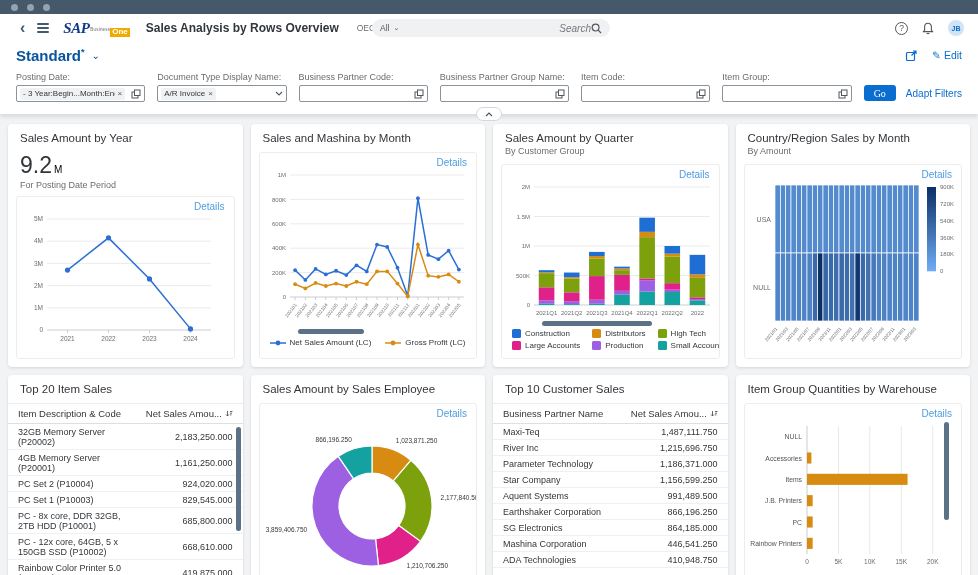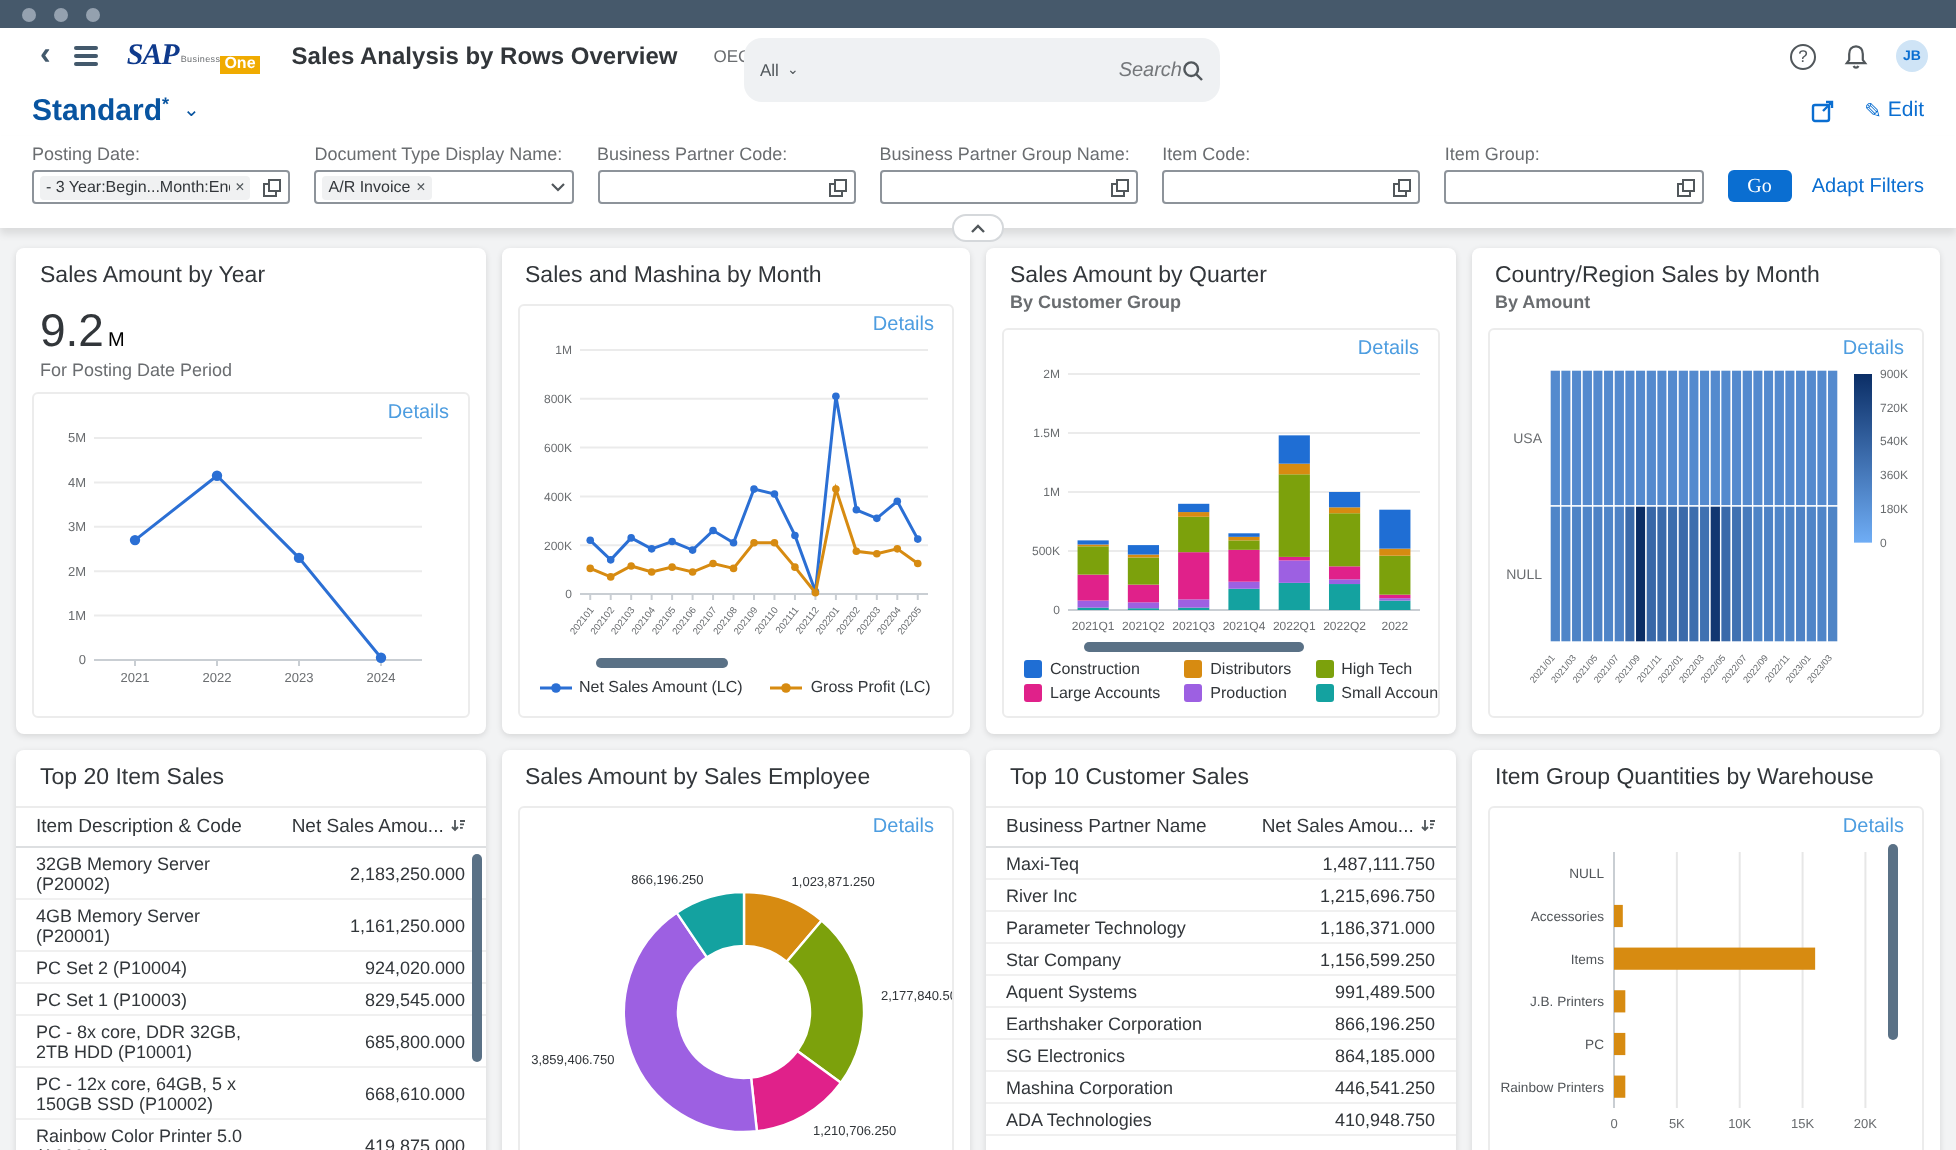--- a/index.html
+++ b/index.html
@@ -16,21 +16,21 @@
   .back { font-size:16px; font-weight:700; color:#43596c; }
   .menu-lines { display:inline-block; width:12px; margin:0 8px 0 6px; }
   .menu-lines i { display:block; height:1.6px; background:#43596c; margin:2.2px 0; border-radius:1px; }
   .saplogo { display:flex; align-items:flex-end; margin:0 10px 0 6px; }
   .saplogo .sap { color:#0f3a8c; font-weight:700; font-style:italic; font-size:15px; letter-spacing:-0.5px;font-family:Liberation Serif, serif; }
   .saplogo .one-wrap { display:flex; flex-direction:row; line-height:1; margin-left:1px; }
   .saplogo .biz { font-size:4.5px; color:#6a6d70; letter-spacing:.2px; }
   .saplogo .one { font-size:8px; font-weight:700; color:#fff; background:#f0ab00; padding:0.5px 2px; }
   .apptitle { font-size:12px; font-weight:700; color:#32363a; margin-left:6px; white-space:nowrap; }
   .company { font-size:8.5px; color:#6a6d70; margin-left:18px; }
-  .searchpill { position:absolute; left:372px; top:5px; width:238px; height:32px; background:#eff1f3; border-radius:9px; display:flex; align-items:center; padding:0 8px; }
+  .searchpill { position:absolute; left:372px; top:5px; width:238px; height:18px; background:#eff1f3; border-radius:9px; display:flex; align-items:center; padding:0 8px; }
   .searchpill .scope { font-size:8.5px; color:#51575b; }
   .searchpill .chev { font-size:7px; color:#51575b; margin:0 6px 0 4px; }
   .searchpill .q { font-size:10px; font-style:italic; color:#74777a; flex:1;text-align:right; }
   .hdr-right { margin-left:auto; display:flex; align-items:center; gap:14px; }
   .helpcircle { width:13px; height:13px; border:1.2px solid #51575b; border-radius:50%; font-size:8.5px; color:#51575b; display:flex; align-items:center; justify-content:center; cursor:pointer; }
   .avatar { width:16px; height:16px; border-radius:50%; background:#cfe4f6; color:#0a6ed1; font-size:7px; font-weight:700; display:flex; align-items:center; justify-content:center; cursor:pointer; }
 
   
   .variantbar { height:26px; background:#fff; display:flex; align-items:center; padding:0 16px; }
   .variant-name { color:#0854a0; font-size:15px; font-weight:700; cursor:pointer; }
@@ -52,21 +52,21 @@
   .factions { display:flex; align-items:center; gap:10px; padding-bottom:1px; }
   .gobtn { background:#0a6ed1; color:#fff; border:none; border-radius:3px; font-size:10px; padding:2.5px 10px; cursor:pointer; font-family:Liberation Serif, serif; }
   .adapt { color:#0a6ed1; font-size:10px; white-space:nowrap; cursor:pointer; }
   .collapse-pill { position:absolute; left:50%; bottom:-7px; transform:translateX(-50%); width:26px; height:14px; background:#fff; border:1px solid #d5d8db; border-radius:8px; display:flex; align-items:center; justify-content:center; cursor:pointer; z-index:5; }
 
   
   .content { height:471px; padding:10px 8px 0; display:grid; grid-template-columns:repeat(4,1fr); grid-template-rows:243px 280px; gap:8px; overflow:hidden; }
   .card { background:#fff; border-radius:4px; box-shadow:0 1px 3px rgba(0,0,0,.12); display:flex; flex-direction:column; overflow:hidden; }
   .card-h { padding:8px 12px 4px; }
   .card-title { font-size:11.5px; color:#32363a; }
-  .card-sub { font-size:9px; color:#6a6d70; margin-top:2px;font-weight:bold; }
+  .card-sub { font-size:9px; color:#6a6d70; margin-top:2px; }
   .kpi { padding:4px 12px 2px; }
   .kpi-val { font-size:23px; font-weight:400; color:#32363a; }
   .kpi-unit { font-size:10px; margin-left:2px; }
   .kpi-sub { font-size:9px; color:#6a6d70; margin-top:1px; }
   .panel { margin:4px 8px 8px; border:1px solid #ececec; border-radius:3px; position:relative; flex:1; overflow:hidden; }
   .details { position:absolute; top:4px; right:9px; font-size:10px; color:#4d9de0; cursor:pointer; z-index:2; }
   .chart-wrap { margin-top:16px; }
   .legend { display:flex; gap:14px; padding:2px 10px 6px; flex-wrap:wrap; }
   .legend.grid3 { display:grid; grid-template-columns:repeat(3,auto); justify-content:start; gap:3px 12px; }
   .lg-item { display:flex; align-items:center; gap:4px; font-size:8px; color:#32363a; cursor:pointer; white-space:nowrap; }
@@ -138,21 +138,21 @@
           <path d="M6.5 6.5 L11 2 M8 2 H11 V5" fill="none" stroke="#0a6ed1" stroke-width="1.2"></path>
         </svg>
       <span class="linkish">
           <span>✎</span>
           <span>Edit</span>
         </span>
     </div>
   </div>
 
   <div class="filterbar">
-    <div id="filter-fields" style="display:flex; gap:12px; flex:1; min-width:0;">
+    <div id="filter-fields" style="display:flex; gap:12px; flex:1; min-width:0;justify-content:center;">
         <div class="ffield">
           <div class="flabel">Posting Date:</div>
           <div class="fbox">
             <span class="token">
               <span class="ttext">- 3 Year:Begin...Month:End (1/1/2021...</span>
               <span class="tx">×</span>
             </span>
             <span class="spacer"></span>
             <span class="vh-icon">
               <svg width="10" height="10" viewBox="0 0 10 10">

